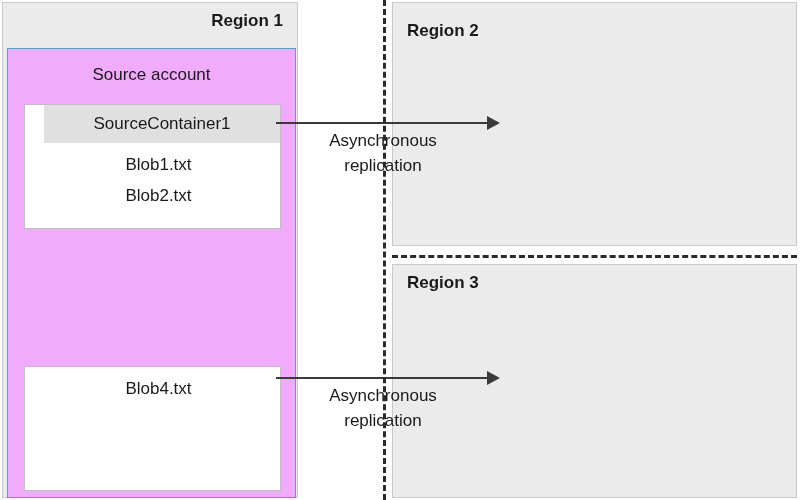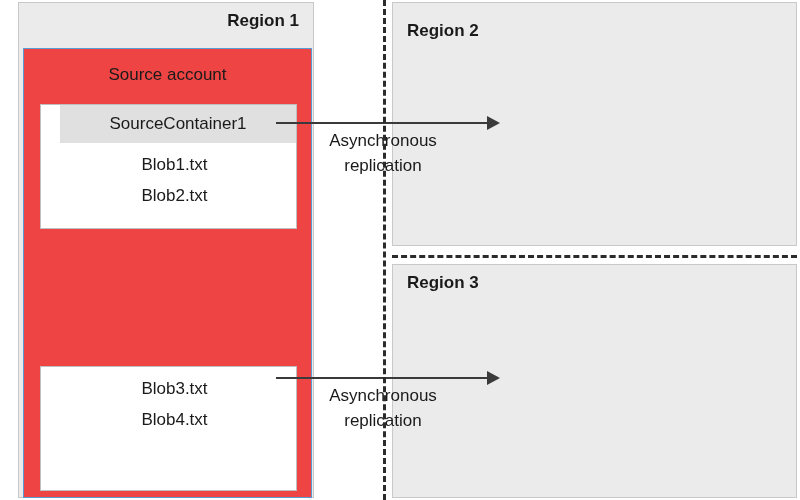--- a/index.html
+++ b/index.html
@@ -17,39 +17,39 @@
     color: #222222;
   }
 
   
   .region-panel {
     position: absolute;
     background: #ebebeb;
     border: 1px solid #c9c9c9;
     box-sizing: border-box;
   }
-  #region1-panel { left: 18px;   top: 2px;   width: 296px; height: 496px; }
+  #region1-panel { left: 2px;   top: 2px;   width: 296px; height: 496px; }
   #region2-panel { left: 392px; top: 2px;   width: 405px; height: 244px; }
   #region3-panel { left: 392px; top: 264px; width: 405px; height: 234px; }
 
   .region-title {
     position: absolute;
     font-weight: bold;
     font-size: 17px;
     color: #1a1a1a;
     white-space: nowrap;
   }
   #region1-title { right: 14px; top: 8px; }
   #region2-title { left: 14px;  top: 18px; }
   #region3-title { left: 14px;  top: 8px; }
 
   
   .account-box {
     position: absolute;
-    background: #ef4444;
+    background: #f0abfc;
     border: 1px solid #5b9bd5;
     box-sizing: border-box;
   }
   #source-account-box { left: 4px;   top: 45px; width: 289px; height: 450px; }
 
   .account-title {
     position: absolute;
     left: 0;
     right: 0;
     text-align: center;
@@ -155,21 +155,20 @@
       <div class="container-card" id="source-container-1">
         <div class="container-header">SourceContainer1</div>
         <div class="blob-list">
           <div class="blob-item">Blob1.txt</div>
           <div class="blob-item">Blob2.txt</div>
         </div>
       </div>
 
       <div class="container-card" id="source-container-2">
         <div class="blob-list">
-          <div class="blob-item">Blob3.txt</div>
           <div class="blob-item">Blob4.txt</div>
         </div>
       </div>
     </div>
   </div>
 
   <div class="region-panel" id="region2-panel">
     <div class="region-title" id="region2-title">Region 2</div>
 
   </div>

